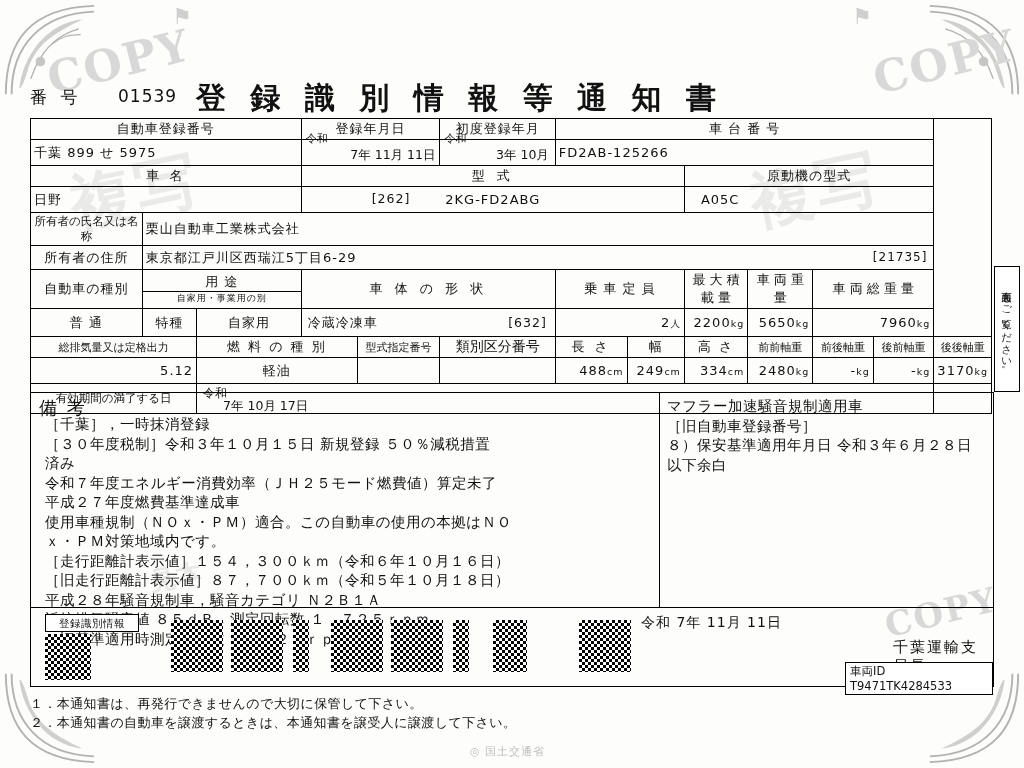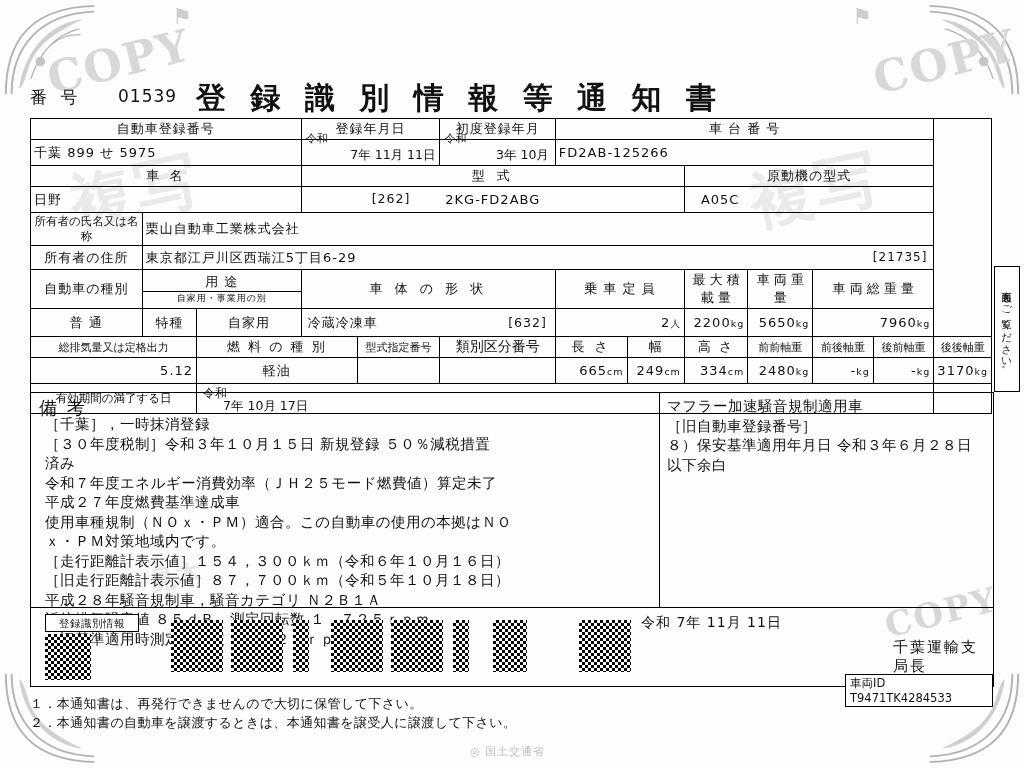--- a/index.html
+++ b/index.html
@@ -61,21 +61,21 @@
 
   
   .qrbox{position:absolute;left:30px;top:608px;width:962px;height:78px;border:1.6px solid #000;border-top:none;}
   .qrlabel{position:absolute;left:14px;top:6px;width:92px;height:16px;border:1px solid #000;
            font-size:10.5px;text-align:center;line-height:16px;letter-spacing:.5px;background:#fff;}
   .qr{position:absolute;top:12px;background:
       repeating-conic-gradient(#000 0% 25%, #fff 0% 50%);
       background-size:6px 6px;}
   .date-line{position:absolute;left:610px;top:6px;font-size:14px;letter-spacing:1px;}
   .office{position:absolute;left:862px;top:30px;font-size:15px;letter-spacing:2px;}
-  .vid{position:absolute;left:814px;top:66px;border:1px solid #000;font-size:11.5px;padding:1px 4px;background:#fff;}
+  .vid{position:absolute;left:814px;top:54px;border:1px solid #000;font-size:11.5px;padding:1px 4px;background:#fff;}
   .vid .k{letter-spacing:0;}
 
   .foot{position:absolute;left:30px;top:694px;width:962px;font-size:13px;line-height:19px;letter-spacing:.4px;}
   .foot .ind{padding-left:22px;}
   .ministry{position:absolute;left:470px;top:744px;font-size:11px;color:#bdbdbd;letter-spacing:1px;}
 </style>
 </head>
 <body>
 
 <div class="page">
@@ -250,21 +250,21 @@
       <td class="lbl" style="font-size:11px;letter-spacing:0">前後軸重</td>
       <td class="lbl" style="font-size:11px;letter-spacing:0">後前軸重</td>
       <td class="lbl" style="font-size:11px;letter-spacing:0">後後軸重</td>
     </tr>
     <tr style="height:26px">
       <td class="valr" colspan="2">5.12</td>
       <td class="valc" colspan="2">軽油</td>
       <td></td>
       <td colspan="2"></td>
       <td class="valr">
-        <span>665</span><span class="unit">cm</span>
+        <span>488</span><span class="unit">cm</span>
       </td>
       <td class="valr">
         <span>249</span><span class="unit">cm</span>
       </td>
       <td class="valr">
         <span>334</span><span class="unit">cm</span>
       </td>
       <td class="valr">
         <span>2480</span><span class="unit">kg</span>
       </td>

